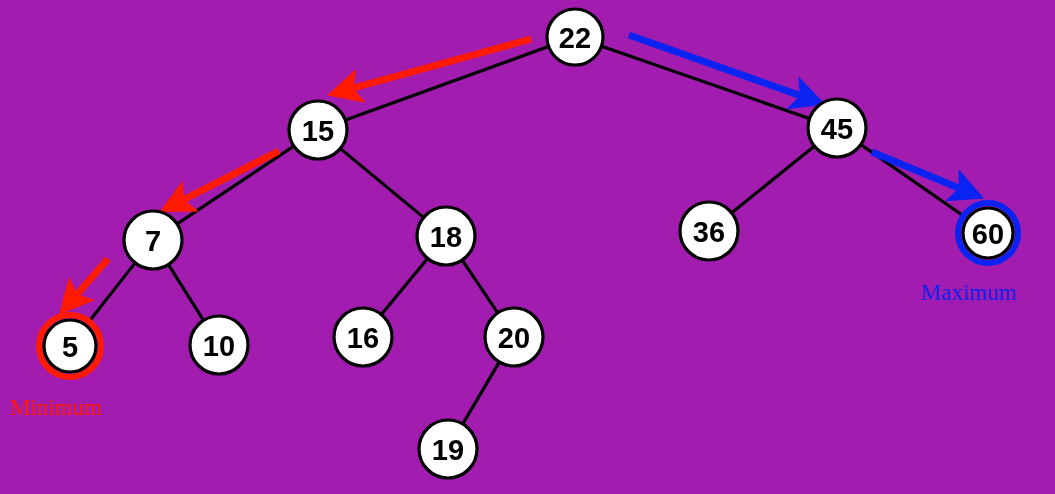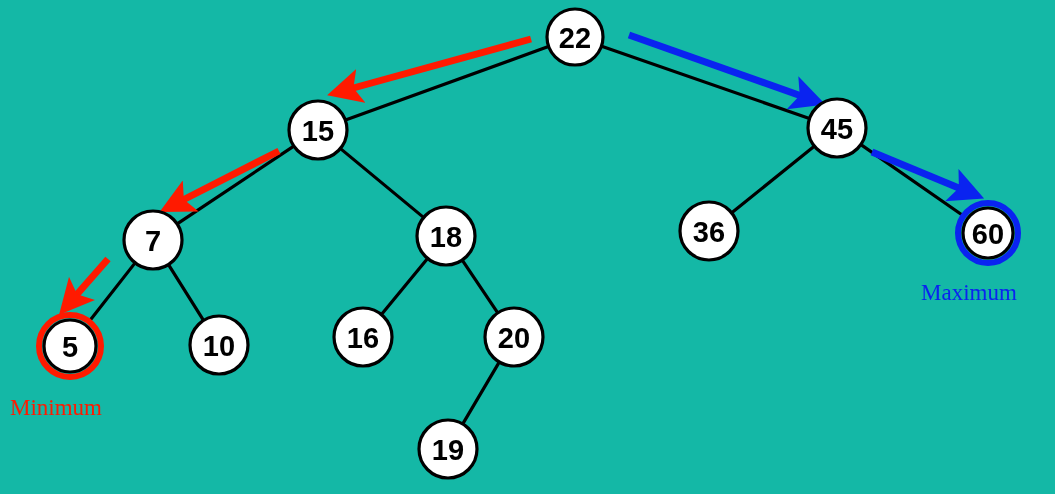--- a/index.html
+++ b/index.html
@@ -7,21 +7,21 @@
     padding: 0;
     background: #ffffff;
   }
   body {
     font-family: "Liberation Sans", sans-serif;
   }
   #canvas-wrap {
     position: relative;
     width: 1055px;
     height: 494px;
-    background: #14b8a6;
+    background: #a21caf;
     overflow: hidden;
   }
   svg#tree-svg {
     position: absolute;
     left: 0;
     top: 0;
     width: 1055px;
     height: 494px;
     display: block;
   }

